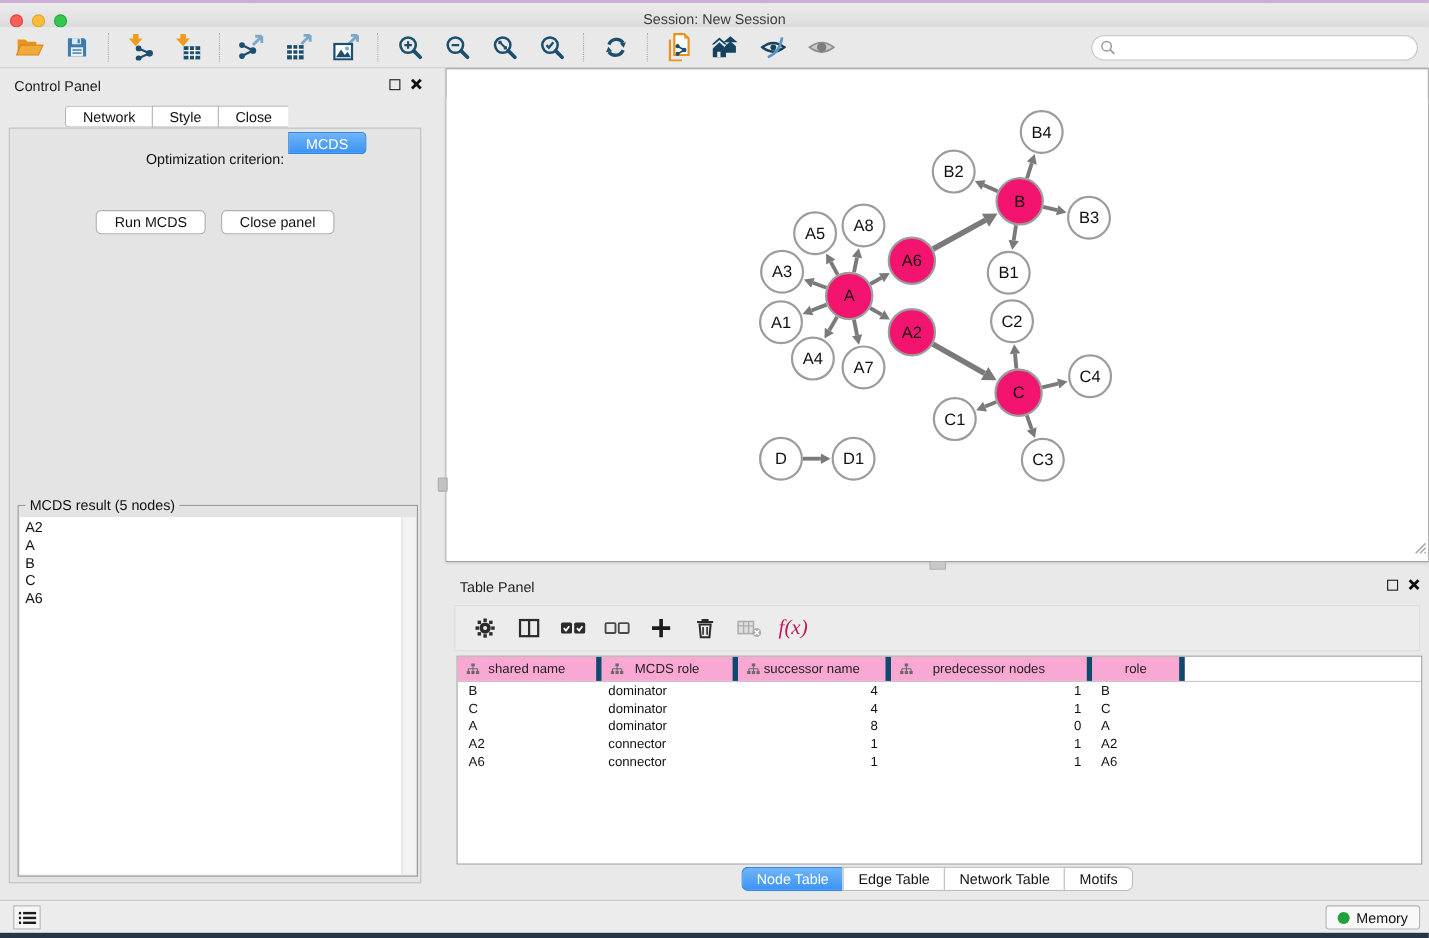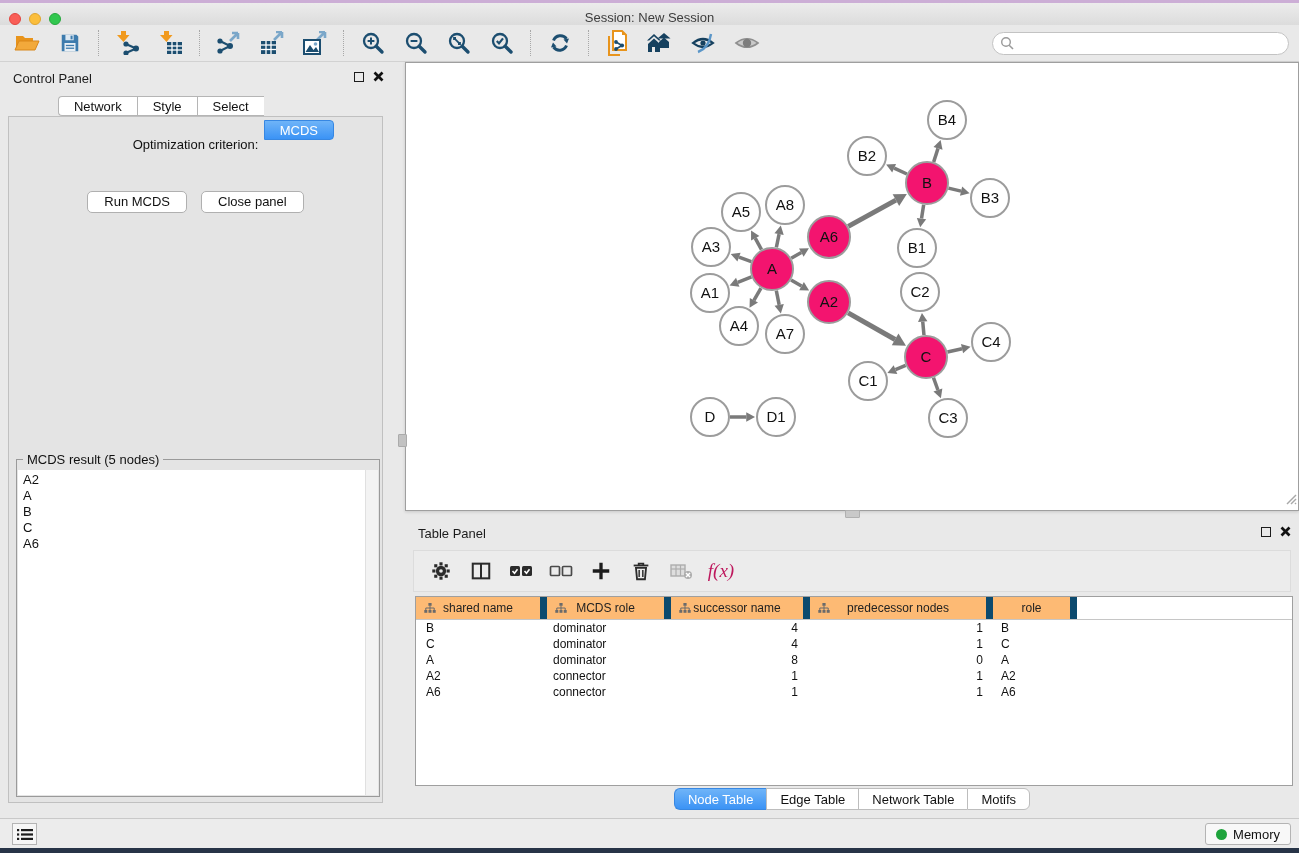--- a/index.html
+++ b/index.html
@@ -81,21 +81,21 @@
   .table-panel { position:absolute; left:405px; top:520px; width:894px; height:296px; }
   .tp-header { position:absolute; left:0; top:0; width:100%; height:26px; display:flex; align-items:center; }
   .tp-title { font-size:13px; color:#1c1c1c; margin-left:13px; }
   .tp-toolbar { position:absolute; left:8px; top:30px; right:8px; height:42px; background:#ececec;
     border:1px solid #dcdcdc; display:flex; align-items:center; gap:10px; padding-left:12px; }
   .tp-btn { width:30px; height:30px; display:flex; align-items:center; justify-content:center; }
   .fx-label { font-family:"Liberation Serif", serif; font-style:italic; font-size:19px; color:#be185d; }
   .tbl-box { position:absolute; left:10px; top:76px; width:878px; height:190px; background:#fff;
     border:1px solid #9f9f9f; overflow:hidden; }
   .tbl-header { display:flex; height:23px; border-bottom:1px solid #c6c6c6; }
-  .tbl-hcell { background:#fdba74; border-right:7px solid #0c4a6e; position:relative;
+  .tbl-hcell { background:#f9a8d4; border-right:5px solid #0c4a6e; position:relative;
     display:flex; align-items:center; justify-content:center; font-size:12px; color:#222; }
   .tbl-hcell .hicon { position:absolute; left:8px; top:6px; }
   .tbl-row { display:flex; height:16px; }
   .tbl-cell { font-size:12px; color:#111; line-height:16px; white-space:nowrap; overflow:hidden; }
   .tp-tabs { position:absolute; left:0; top:268px; width:100%; display:flex; justify-content:center; }
   .tp-tab { height:22px; line-height:21px; padding:0 13px; background:#fff; border:1px solid #bdbdbd;
     border-right:none; font-size:13px; color:#111; }
   .tp-tab:first-child { border-top-left-radius:6px; border-bottom-left-radius:6px; }
   .tp-tab:last-child { border-right:1px solid #bdbdbd; border-top-right-radius:6px; border-bottom-right-radius:6px; }
   .tp-tab.active { background:linear-gradient(#6fb4f8,#3b93f5); border-color:#3787e2; color:#fff; }
@@ -298,21 +298,21 @@
         <span class="float-icon"></span>
         <svg width="11" height="11" viewBox="0 0 11 11">
           <line x1="1.5" y1="1.5" x2="9.5" y2="9.5" stroke="#111" stroke-width="2.6"></line>
           <line x1="9.5" y1="1.5" x2="1.5" y2="9.5" stroke="#111" stroke-width="2.6"></line>
         </svg>
       </span>
     </div>
     <div class="cp-tabs" id="cp-tabs">
         <span class="cp-tab">Network</span>
         <span class="cp-tab">Style</span>
-        <span class="cp-tab">Select</span>
+        <span class="cp-tab">Close</span>
         <span class="cp-tab active">MCDS</span>
       </div>
     <div class="cp-content">
       <div class="opt-label">Optimization criterion:</div>
       <div class="cp-buttons">
         <button class="btn">Run MCDS</button>
         <button class="btn">Close panel</button>
       </div>
       <div class="result-box">
         <span class="result-legend">MCDS result (5 nodes)</span>

